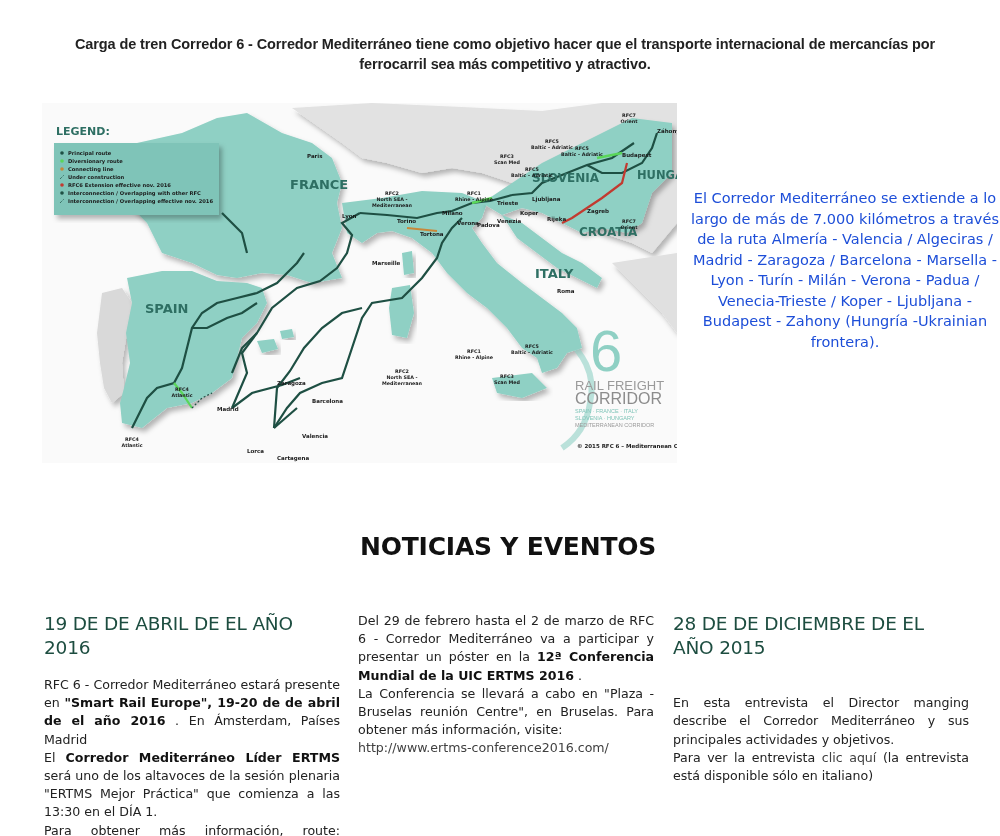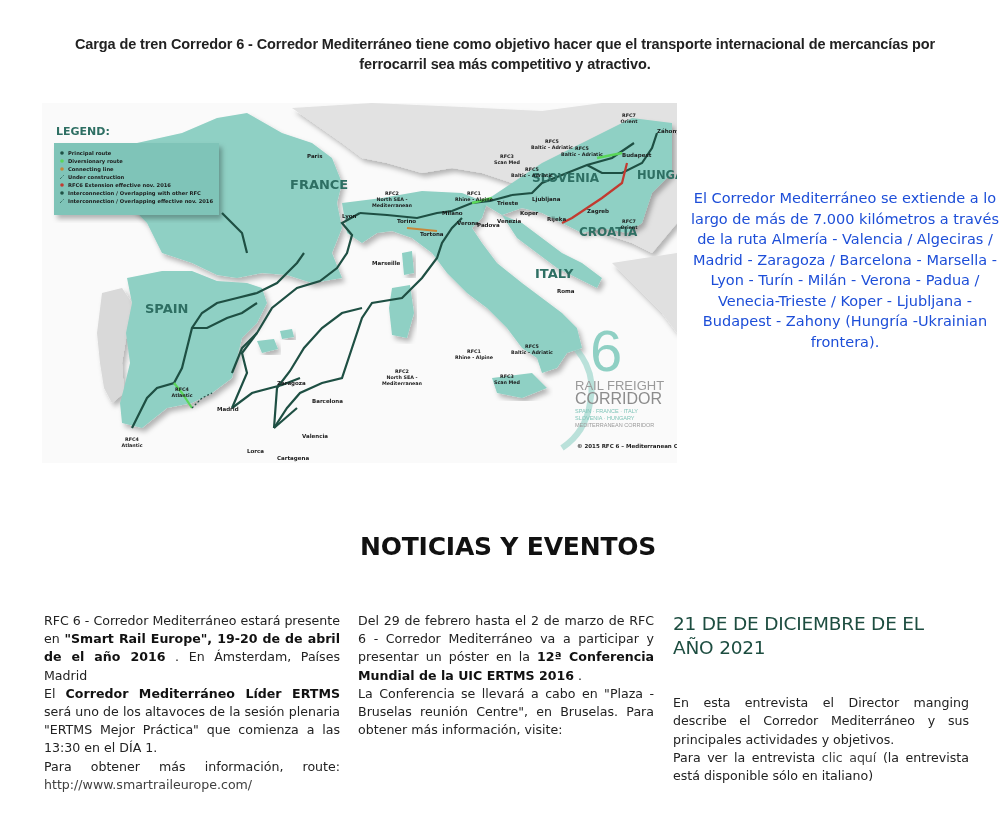--- a/index.html
+++ b/index.html
@@ -203,35 +203,37 @@
       <text x="535" y="345" font-size="5.5" class="map-label">© 2015 RFC 6 – Mediterranean Corridor</text>
     </g>
   </svg>
 </div>
 
 <div class="map-desc">El Corredor Mediterráneo se extiende a lo largo de más de 7.000 kilómetros a través de la ruta Almería - Valencia / Algeciras / Madrid - Zaragoza / Barcelona - Marsella - Lyon - Turín - Milán - Verona - Padua / Venecia-Trieste / Koper - Ljubljana - Budapest - Zahony (Hungría -Ukrainian frontera).</div>
 
 <h2 class="section-title">NOTICIAS Y EVENTOS</h2>
 
 <div class="news-col col1">
+  <h3>19 DE DE ABRIL DE EL AÑO 2016</h3>
   <p>
     <span>RFC 6 - Corredor Mediterráneo estará presente en </span><b>"Smart Rail Europe", 19-20 de de abril de el año 2016</b><span> . En Ámsterdam, Países Madrid</span><br>
     <span>El </span><b>Corredor Mediterráneo Líder ERTMS</b><span> será uno de los altavoces de la sesión plenaria "ERTMS Mejor Práctica" que comienza a las 13:30 en el DÍA 1.</span><br>
     <span style="display:inline-block;width:100%;text-align:justify;text-align-last:justify;">Para obtener más información, route:</span><br>
     <a href="#">http://www.smartraileurope.com/</a>
   </p>
 </div>
 
 <div class="news-col col2">
   <p>
     <span>Del 29 de febrero hasta el 2 de marzo de RFC 6 - Corredor Mediterráneo va a participar y presentar un póster en la </span><b>12ª Conferencia Mundial de la UIC ERTMS 2016</b><span> .</span><br>
     <span>La Conferencia se llevará a cabo en "Plaza - Bruselas reunión Centre", en Bruselas. Para obtener más información, visite:</span><br>
+    <a href="#">http://www.ertms-conference2016.com/</a>
   </p>
 </div>
 
 <div class="news-col col3">
-  <h3>21 DE DE DICIEMBRE DE EL AÑO 2021</h3>
+  <h3>28 DE DE DICIEMBRE DE EL AÑO 2015</h3>
   <p>
     <br>
     <span>En esta entrevista el Director manging describe el Corredor Mediterráneo y sus principales actividades y objetivos.</span><br>
     <span>Para ver la entrevista </span><a href="#">clic aquí</a><span> (la entrevista está disponible sólo en italiano)</span>
   </p>
 </div>
 
 </body></html>

